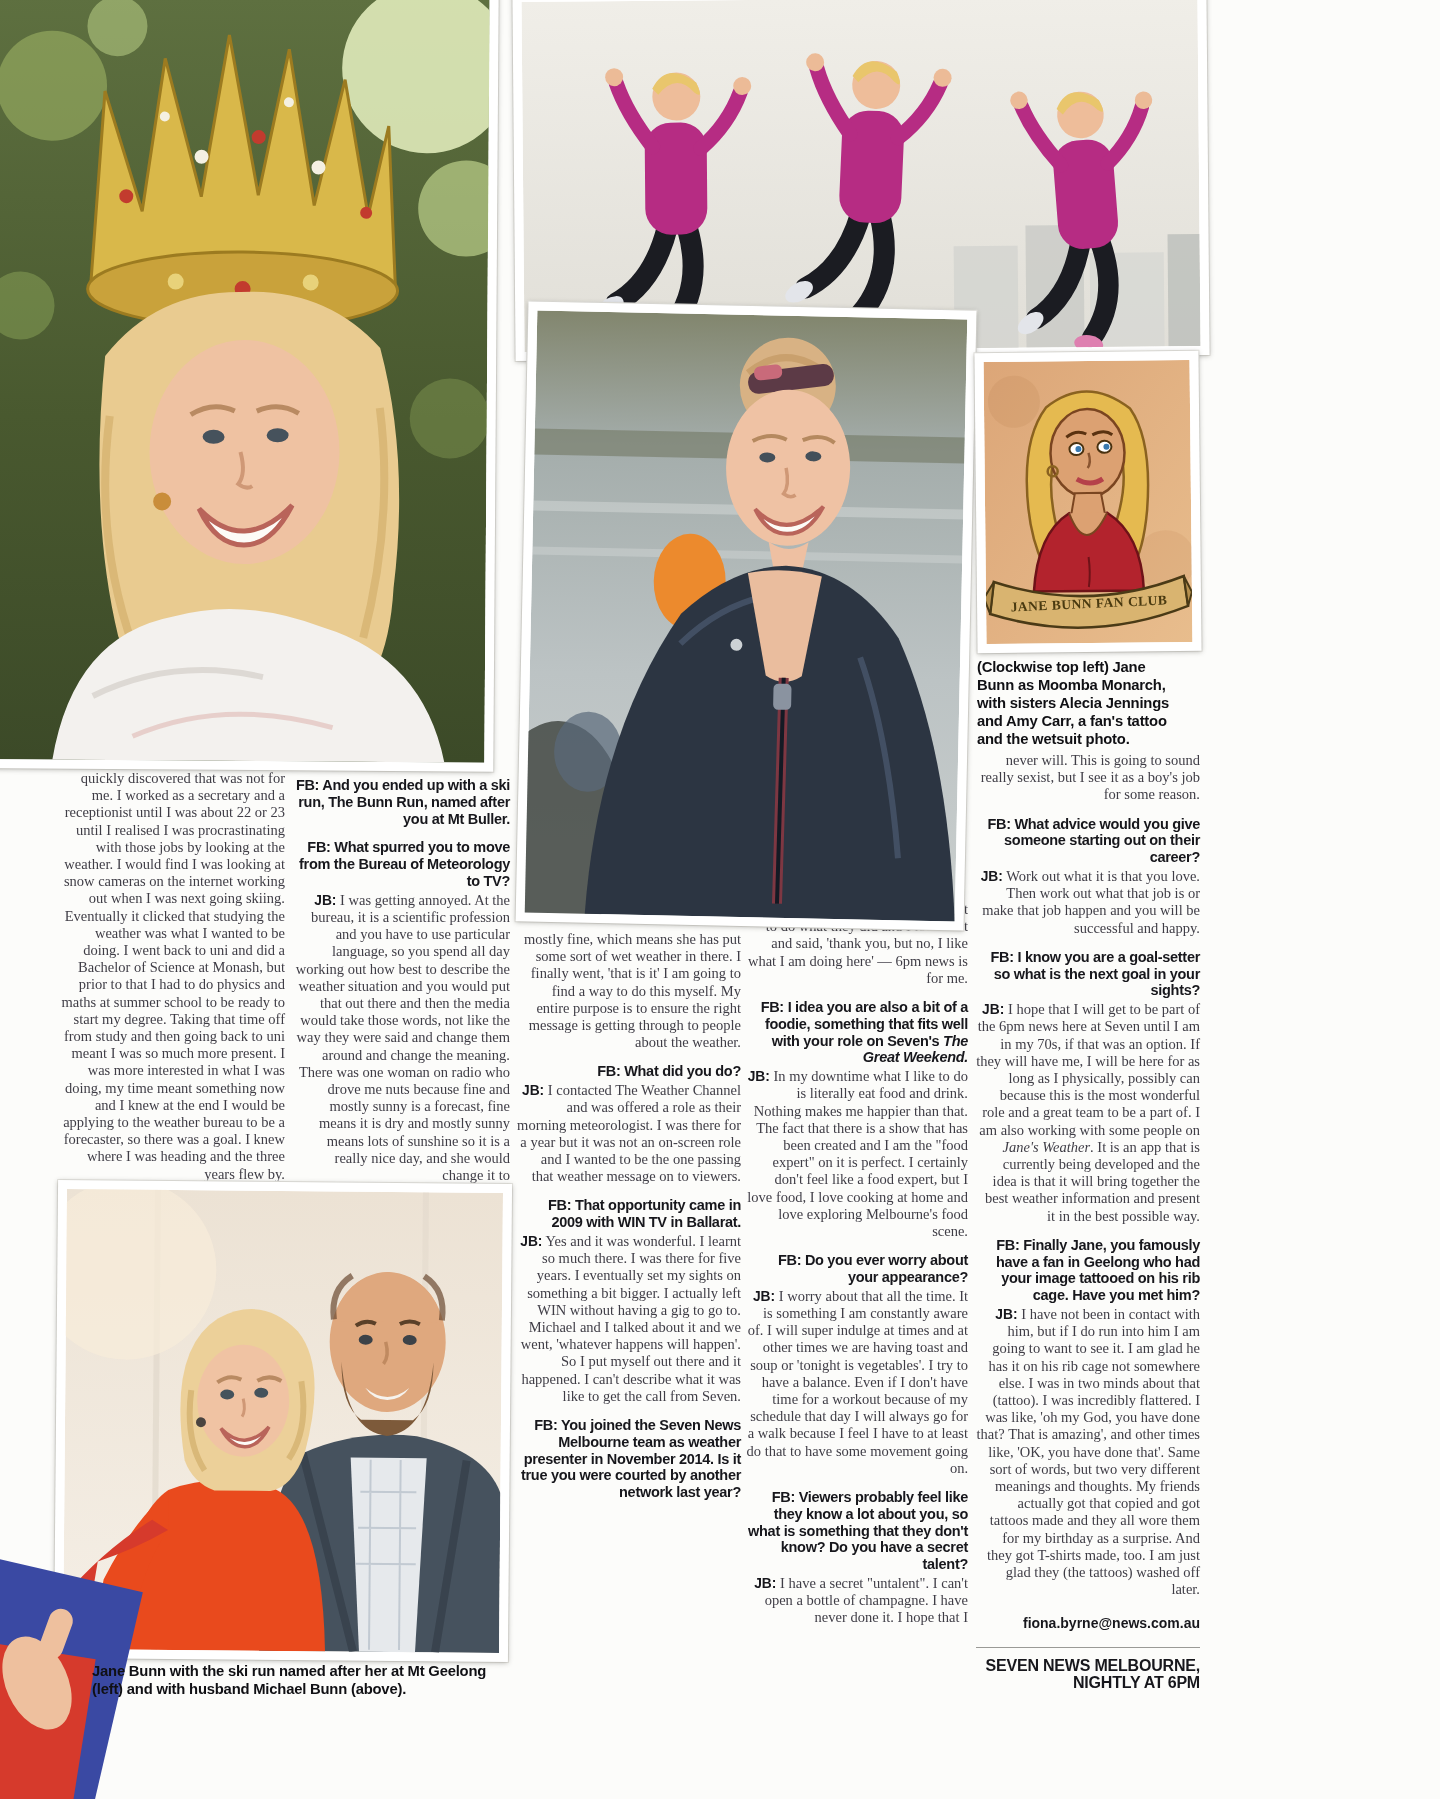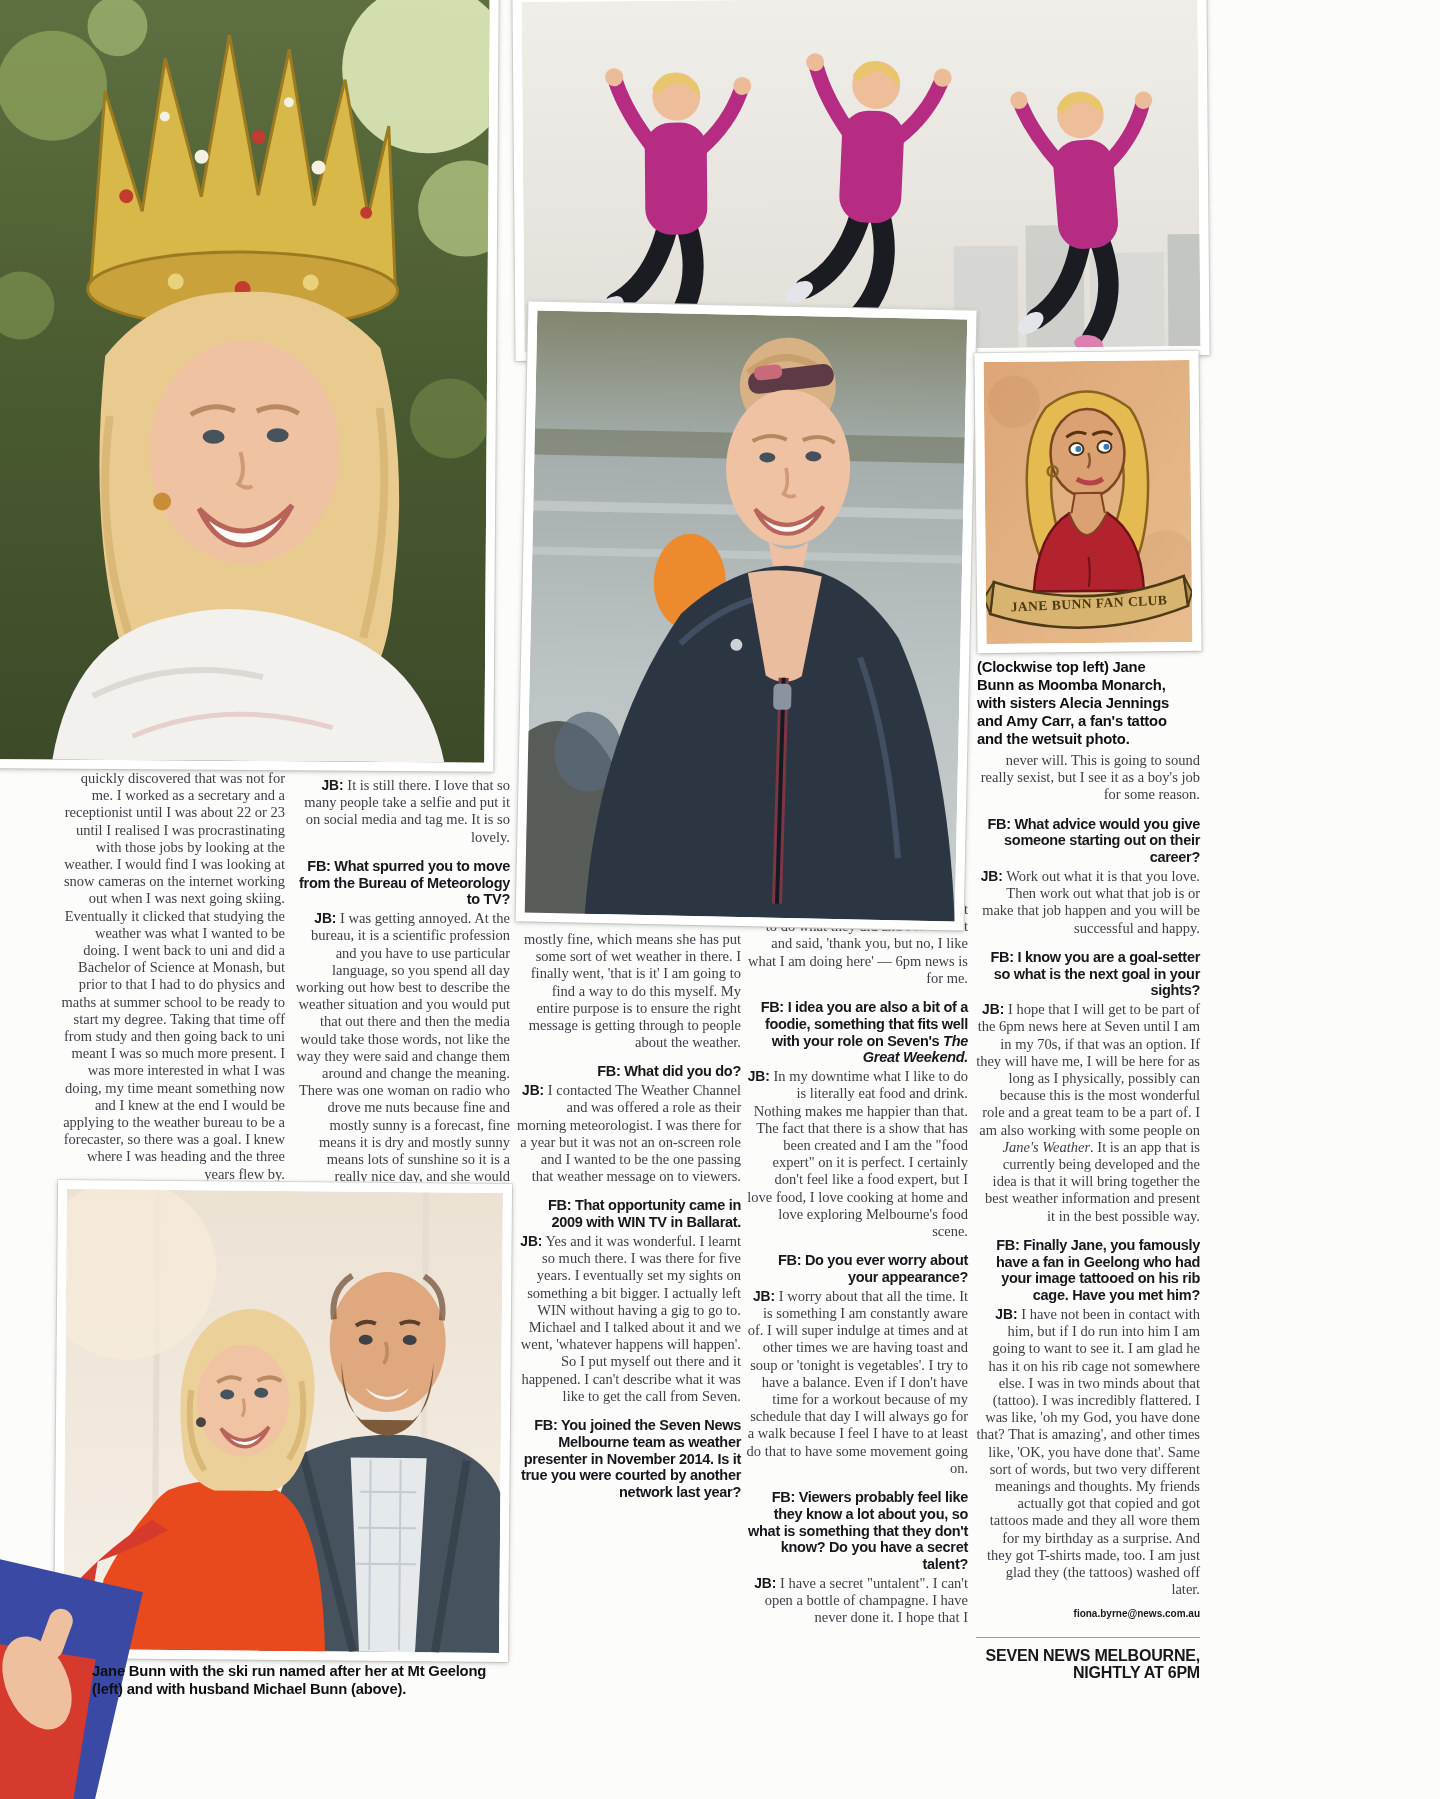--- a/index.html
+++ b/index.html
@@ -8,22 +8,22 @@
   
   .col{position:absolute;font-family:"Liberation Serif",serif;font-size:14.5px;
        line-height:17.2px;color:#3f3d46;text-align:right;}
   .bodyp{margin:0;}
   .q{font-family:"Liberation Sans",sans-serif;font-weight:bold;font-size:14.5px;
      line-height:16.8px;color:#17171c;margin:12px 0 2px;letter-spacing:-0.3px;}
   .qi{font-style:italic;}
   .a{margin:0;}
   .sp{font-family:"Liberation Sans",sans-serif;font-weight:bold;font-size:13.8px;color:#17171c;}
   .ital{font-style:italic;}
-  .email{font-family:"Liberation Sans",sans-serif;font-weight:bold;font-size:10px;
-         color:#17171c;margin-top:7px;}
+  .email{font-family:"Liberation Sans",sans-serif;font-weight:bold;font-size:14px;
+         color:#17171c;margin-top:17px;}
   .divider{border:none;border-top:1.5px solid #9a9a96;margin:14px 0 9px;}
   .promo{font-family:"Liberation Sans",sans-serif;font-weight:bold;font-size:16px;
          line-height:17.5px;color:#17171c;letter-spacing:-0.2px;}
   
   .caption{position:absolute;font-family:"Liberation Sans",sans-serif;font-weight:bold;
            font-size:14.8px;line-height:18px;color:#101014;letter-spacing:-0.2px;}
   
   .photo{position:absolute;background:#fff;padding:9px;
          box-shadow:0 1px 5px rgba(60,60,55,.35), 0 0 0 1px #e8e7e2;}
   .photo svg{display:block;}
@@ -266,21 +266,21 @@
   <div class="bleed bl-hand"></div>
   <div class="bleed bl-thumb"></div>
 
   <div class="caption" style="left:92px;top:1662px;width:428px;z-index:8;">Jane Bunn with the ski run named after her at Mt Geelong (left) and with husband Michael Bunn (above).</div>
 
   <div class="col" style="left:57px;top:770px;width:228px;">
     <p class="bodyp">quickly discovered that was not for me. I worked as a secretary and a receptionist until I was about 22 or 23 until I realised I was procrastinating with those jobs by looking at the weather. I would find I was looking at snow cameras on the internet working out when I was next going skiing. Eventually it clicked that studying the weather was what I wanted to be doing. I went back to uni and did a Bachelor of Science at Monash, but prior to that I had to do physics and maths at summer school to be ready to start my degree. Taking that time off from study and then going back to uni meant I was so much more present. I was more interested in what I was doing, my time meant something now and I knew at the end I would be applying to the weather bureau to be a forecaster, so there was a goal. I knew where I was heading and the three years flew by.</p>
   </div>
 
   <div class="col" style="left:291px;top:777px;width:219px;">
-    <p class="a"><span class="sp">JB:</span> <span>It is still there. I love that so many people take a selfie and put it on social media and tag me. It is so lovely.</span></p>
+    <div class="q" style="margin-top:0;">FB: And you ended up with a ski run, The Bunn Run, named after you at Mt Buller.</div>
     <div class="q">FB: What spurred you to move from the Bureau of Meteorology to TV?</div>
     <p class="a"><span class="sp">JB:</span> <span>I was getting annoyed. At the bureau, it is a scientific profession and you have to use particular language, so you spend all day working out how best to describe the weather situation and you would put that out there and then the media would take those words, not like the way they were said and change them around and change the meaning. There was one woman on radio who drove me nuts because fine and mostly sunny is a forecast, fine means it is dry and mostly sunny means lots of sunshine so it is a really nice day, and she would change it to</span></p>
   </div>
 
   <div class="col" style="left:517px;top:931px;width:224px;">
     <p class="bodyp">mostly fine, which means she has put some sort of wet weather in there. I finally went, 'that is it' I am going to find a way to do this myself. My entire purpose is to ensure the right message is getting through to people about the weather.</p>
     <div class="q">FB: What did you do?</div>
     <p class="a"><span class="sp">JB:</span> <span>I contacted The Weather Channel and was offered a role as their morning meteorologist. I was there for a year but it was not an on-screen role and I wanted to be the one passing that weather message on to viewers.</span></p>
     <div class="q">FB: That opportunity came in 2009 with WIN TV in Ballarat.</div>
     <p class="a"><span class="sp">JB:</span> <span>Yes and it was wonderful. I learnt so much there. I was there for five years. I eventually set my sights on something a bit bigger. I actually left WIN without having a gig to go to. Michael and I talked about it and we went, 'whatever happens will happen'. So I put myself out there and it happened. I can't describe what it was like to get the call from Seven.</span></p>

